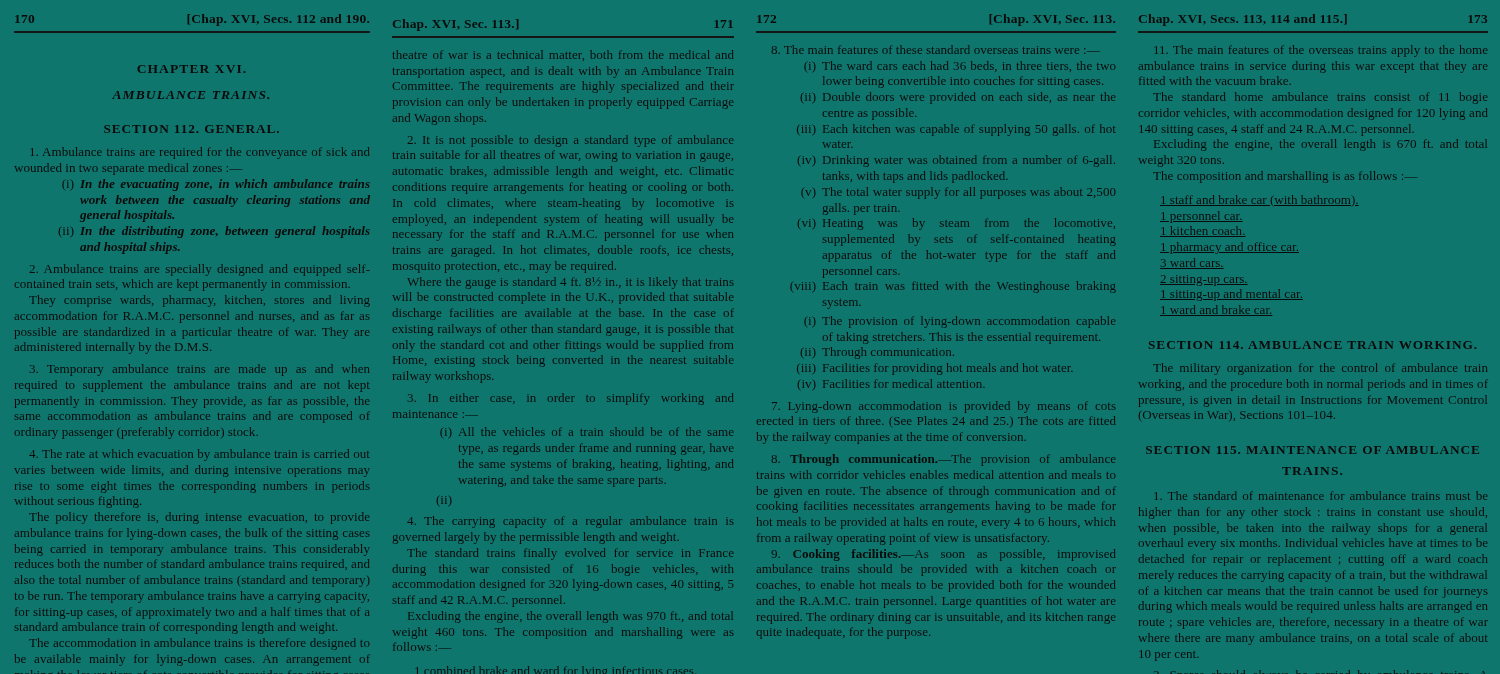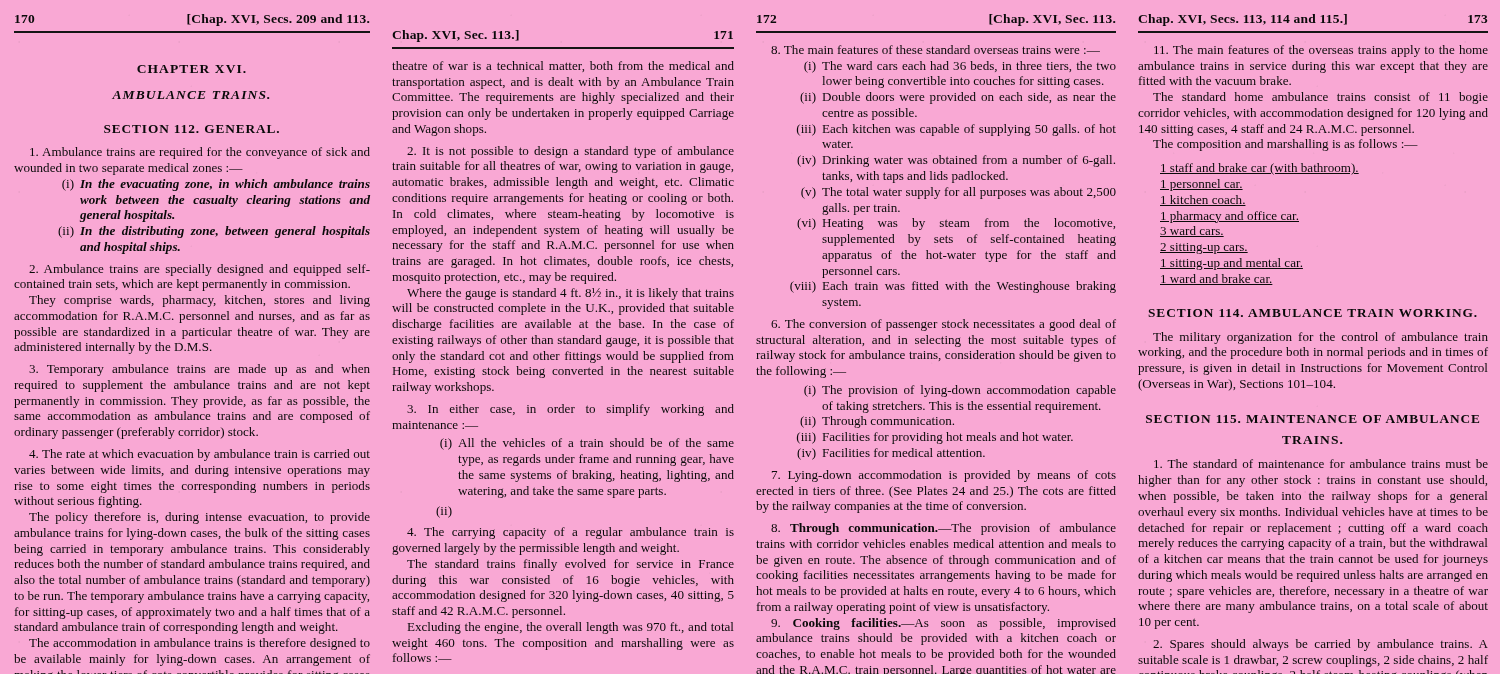--- a/index.html
+++ b/index.html
@@ -17,25 +17,25 @@
   .scan {
     display: flex;
     width: 1500px;
     height: 674px;
     background: #fdfdfc;
   }
   .page {
     position: relative;
     height: 674px;
     box-sizing: border-box;
-    background: #f9a8d4;
+    background: #0f766e;
     overflow: hidden;
   }
   .page-170 { width: 382px; padding: 12px 12px 0 14px; }
-  .page-171 { width: 362px; padding: 28px 10px 0 10px; }
+  .page-171 { width: 362px; padding: 17px 10px 0 10px; }
   .page-172 { width: 382px; padding: 12px 10px 0 12px; }
   .page-173 { width: 374px; padding: 12px 12px 0 12px; }
 
   .running-head {
     display: flex;
     justify-content: space-between;
     align-items: baseline;
     font-size: 13.5px;
     font-weight: bold;
     letter-spacing: 0.2px;
@@ -132,21 +132,21 @@
 </head>
 <body>
 
 <div class="scan">
 
   <div class="page page-170">
     <div class="speck"></div>
     <div class="running-head">
       <span>170</span>
       <span class="rh-spacer"></span>
-      <span>[Chap. XVI, Secs. 209 and 113.</span>
+      <span>[Chap. XVI, Secs. 112 and 190.</span>
     </div>
     <hr class="rule">
 
     <div class="ctr chapter-title">CHAPTER XVI.</div>
     <div class="ctr chapter-sub">AMBULANCE TRAINS.</div>
     <div class="section-head">SECTION 112.   GENERAL.</div>
 
     <p class="body indent">1. Ambulance trains are required for the conveyance of sick and wounded in two separate medical zones :—</p>
     <ul class="romanlist ind1">
       <li>
@@ -236,21 +236,20 @@
       <li>
         <span class="marker">(vi)</span>
         <span class="itemtext">Heating was by steam from the locomotive, supplemented by sets of self-contained heating apparatus of the hot-water type for the staff and personnel cars.</span>
       </li>
       <li>
         <span class="marker">(viii)</span>
         <span class="itemtext">Each train was fitted with the Westinghouse braking system.</span>
       </li>
     </ul>
 
-    <p class="body indent gap">6. The conversion of passenger stock necessitates a good deal of structural alteration, and in selecting the most suitable types of railway stock for ambulance trains, consideration should be given to the following :—</p>
     <ul class="romanlist ind2" style="margin-top:3px">
       <li>
         <span class="marker">(i)</span>
         <span class="itemtext">The provision of lying-down accommodation capable of taking stretchers.   This is the essential requirement.</span>
       </li>
       <li>
         <span class="marker">(ii)</span>
         <span class="itemtext">Through communication.</span>
       </li>
       <li>
@@ -275,20 +274,21 @@
     <div class="speck"></div>
     <div class="running-head">
       <span>Chap. XVI, Secs. 113, 114 and 115.]</span>
       <span class="rh-spacer"></span>
       <span>173</span>
     </div>
     <hr class="rule">
 
     <p class="body indent">11. The main features of the overseas trains apply to the home ambulance trains in service during this war except that they are fitted with the vacuum brake.</p>
     <p class="body indent">The standard home ambulance trains consist of 11 bogie corridor vehicles, with accommodation designed for 120 lying and 140 sitting cases, 4 staff and 24 R.A.M.C. personnel.</p>
+    <p class="body indent">Excluding the engine, the overall length is 670 ft. and total weight 320 tons.</p>
     <p class="body indent">The composition and marshalling is as follows :—</p>
 
     <ul class="plainlist">
       <li>1 staff and brake car (with bathroom).</li>
       <li>1 personnel car.</li>
       <li>1 kitchen coach.</li>
       <li>1 pharmacy and office car.</li>
       <li>3 ward cars.</li>
       <li>2 sitting-up cars.</li>
       <li>1 sitting-up and mental car.</li>

